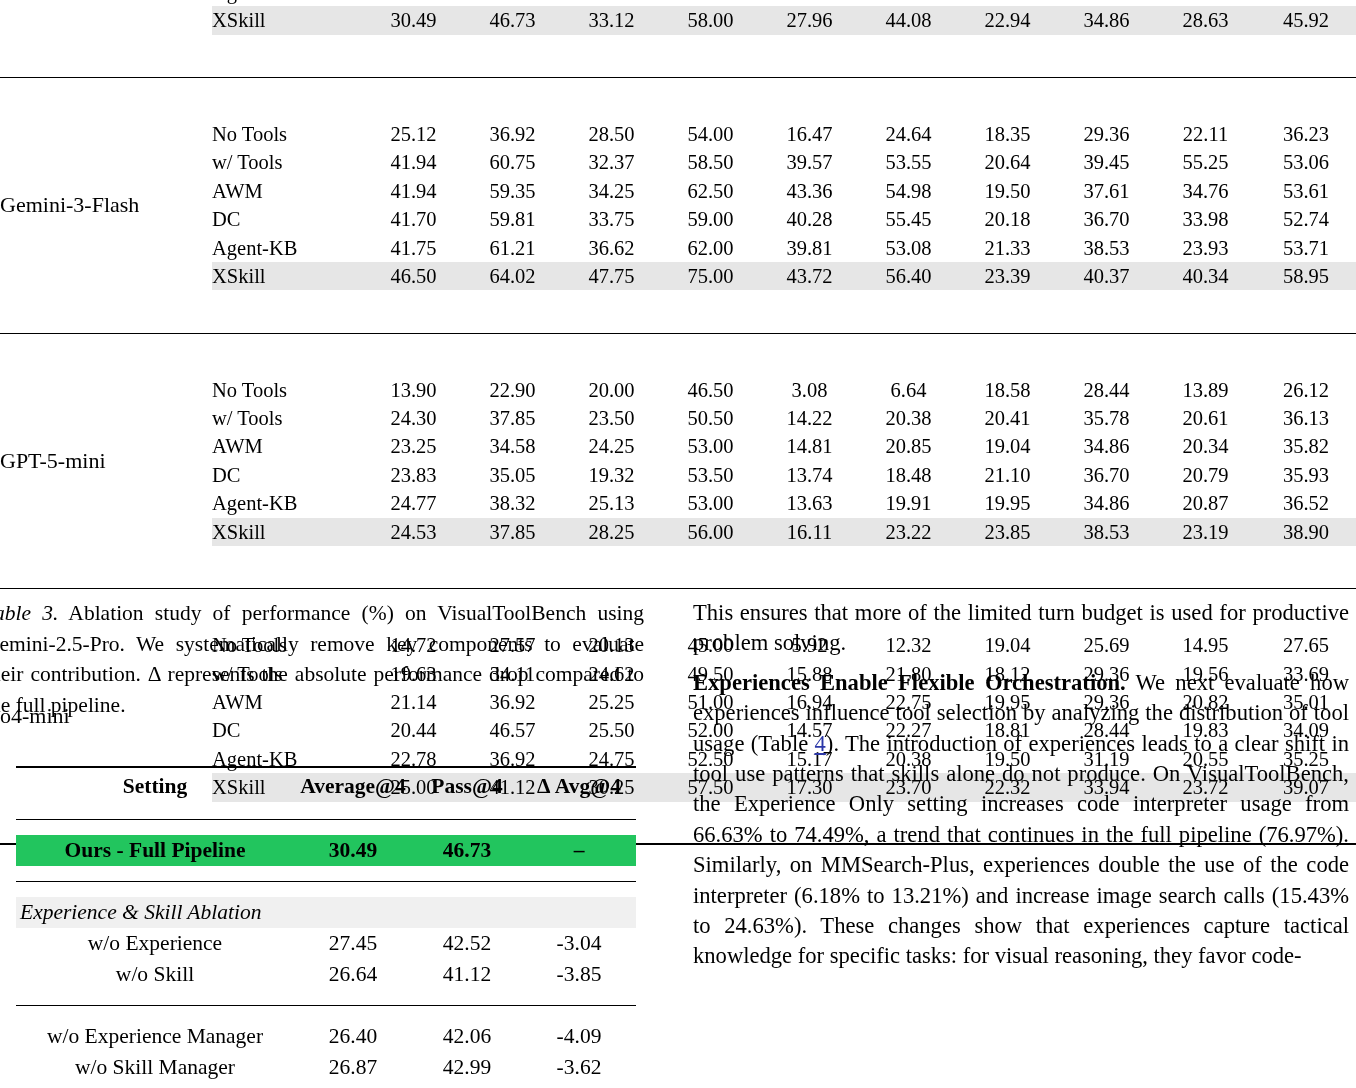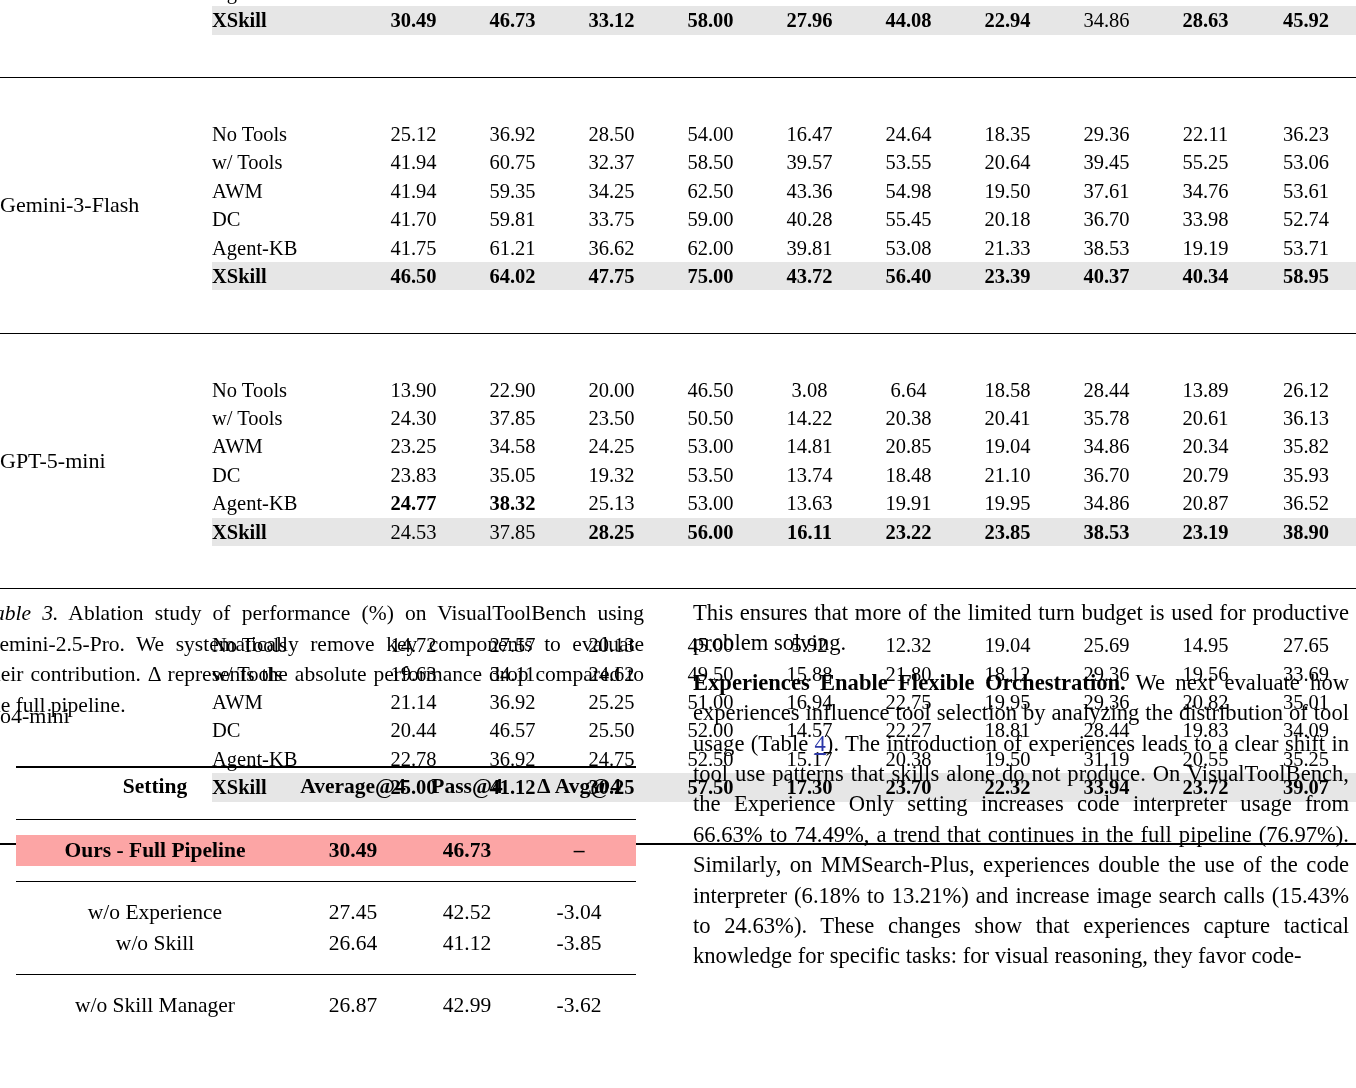--- a/index.html
+++ b/index.html
@@ -49,21 +49,21 @@
     width: 152px;
     text-align: left;
     padding-left: 8px;
   }
   td.num {
     width: 99px;
     text-align: center;
   }
   td.num.last { width: 102px; }
   tr.shaded td { background: #e6e6e6; }
-  .b { font-weight: bold; }
+  .b { font-weight: normal; }
 
   .rule-thick {
     height: 0;
     border: 0;
     border-top: 2.2px solid #000;
     margin: 0;
   }
   .rule-thin {
     height: 0;
     border: 0;
@@ -127,21 +127,21 @@
   }
   td.s-setting {
     width: 278px;
     text-align: left;
     padding-left: 6px;
   }
   td.s-num { width: 118px; text-align: center; }
   td.s-num2 { width: 110px; text-align: center; }
   td.s-num3 { width: 114px; text-align: center; }
   tr.s-head td { font-weight: bold; height: 36px; line-height: 36px; }
-  tr.s-shaded td { background: #fca5a5; }
+  tr.s-shaded td { background: #22c55e; }
   tr.s-group td { background: #f0f0f0; font-style: italic; text-align: left; }
   tr.s-group td.s-setting { padding-left: 4px; }
   td.indent { padding-left: 34px; }
   .rowline td { padding: 0; height: 0; line-height: 0; }
   .hairline { height: 0; border-top: 2.2px solid #000; }
   .hairline-thin { height: 0; border-top: 1.3px solid #000; }
 </style>
 </head>
 <body>
 
@@ -242,21 +242,21 @@
         <tr>
           <td class="settingcell">Agent-KB</td>
           <td class="num">41.75</td>
           <td class="num">61.21</td>
           <td class="num">36.62</td>
           <td class="num">62.00</td>
           <td class="num">39.81</td>
           <td class="num">53.08</td>
           <td class="num">21.33</td>
           <td class="num">38.53</td>
-          <td class="num">19.19</td>
+          <td class="num">23.93</td>
           <td class="num last">53.71</td>
         </tr>
         <tr class="shaded">
           <td class="settingcell b">XSkill</td>
           <td class="num b">46.50</td>
           <td class="num b">64.02</td>
           <td class="num b">47.75</td>
           <td class="num b">75.00</td>
           <td class="num b">43.72</td>
           <td class="num b">56.40</td>
@@ -480,38 +480,50 @@
           <td class="s-setting" style="font-weight: bold;">Ours - Full Pipeline</td>
           <td class="s-num" style="font-weight: bold;">30.49</td>
           <td class="s-num2" style="font-weight: bold;">46.73</td>
           <td class="s-num3" style="font-weight: bold;">–</td>
         </tr>
         <tr class="rowline">
           <td colspan="4">
             <div class="hairline-thin"></div>
           </td>
         </tr>
+        <tr class="s-group">
+          <td class="s-setting">Experience &amp; Skill Ablation</td>
+          <td class="s-num"></td>
+          <td class="s-num2"></td>
+          <td class="s-num3"></td>
+        </tr>
         <tr>
           <td class="s-setting indent">w/o Experience</td>
           <td class="s-num">27.45</td>
           <td class="s-num2">42.52</td>
           <td class="s-num3">-3.04</td>
         </tr>
         <tr>
           <td class="s-setting indent">w/o Skill</td>
           <td class="s-num">26.64</td>
           <td class="s-num2">41.12</td>
           <td class="s-num3">-3.85</td>
         </tr>
         <tr class="rowline">
           <td colspan="4">
             <div class="hairline-thin"></div>
           </td>
         </tr>
         <tr>
+          <td class="s-setting indent">w/o Experience Manager</td>
+          <td class="s-num">26.40</td>
+          <td class="s-num2">42.06</td>
+          <td class="s-num3">-4.09</td>
+        </tr>
+        <tr>
           <td class="s-setting indent">w/o Skill Manager</td>
           <td class="s-num">26.87</td>
           <td class="s-num2">42.99</td>
           <td class="s-num3">-3.62</td>
         </tr>
       </tbody>
   </table>
 </div>
 
 <div id="col-right">

